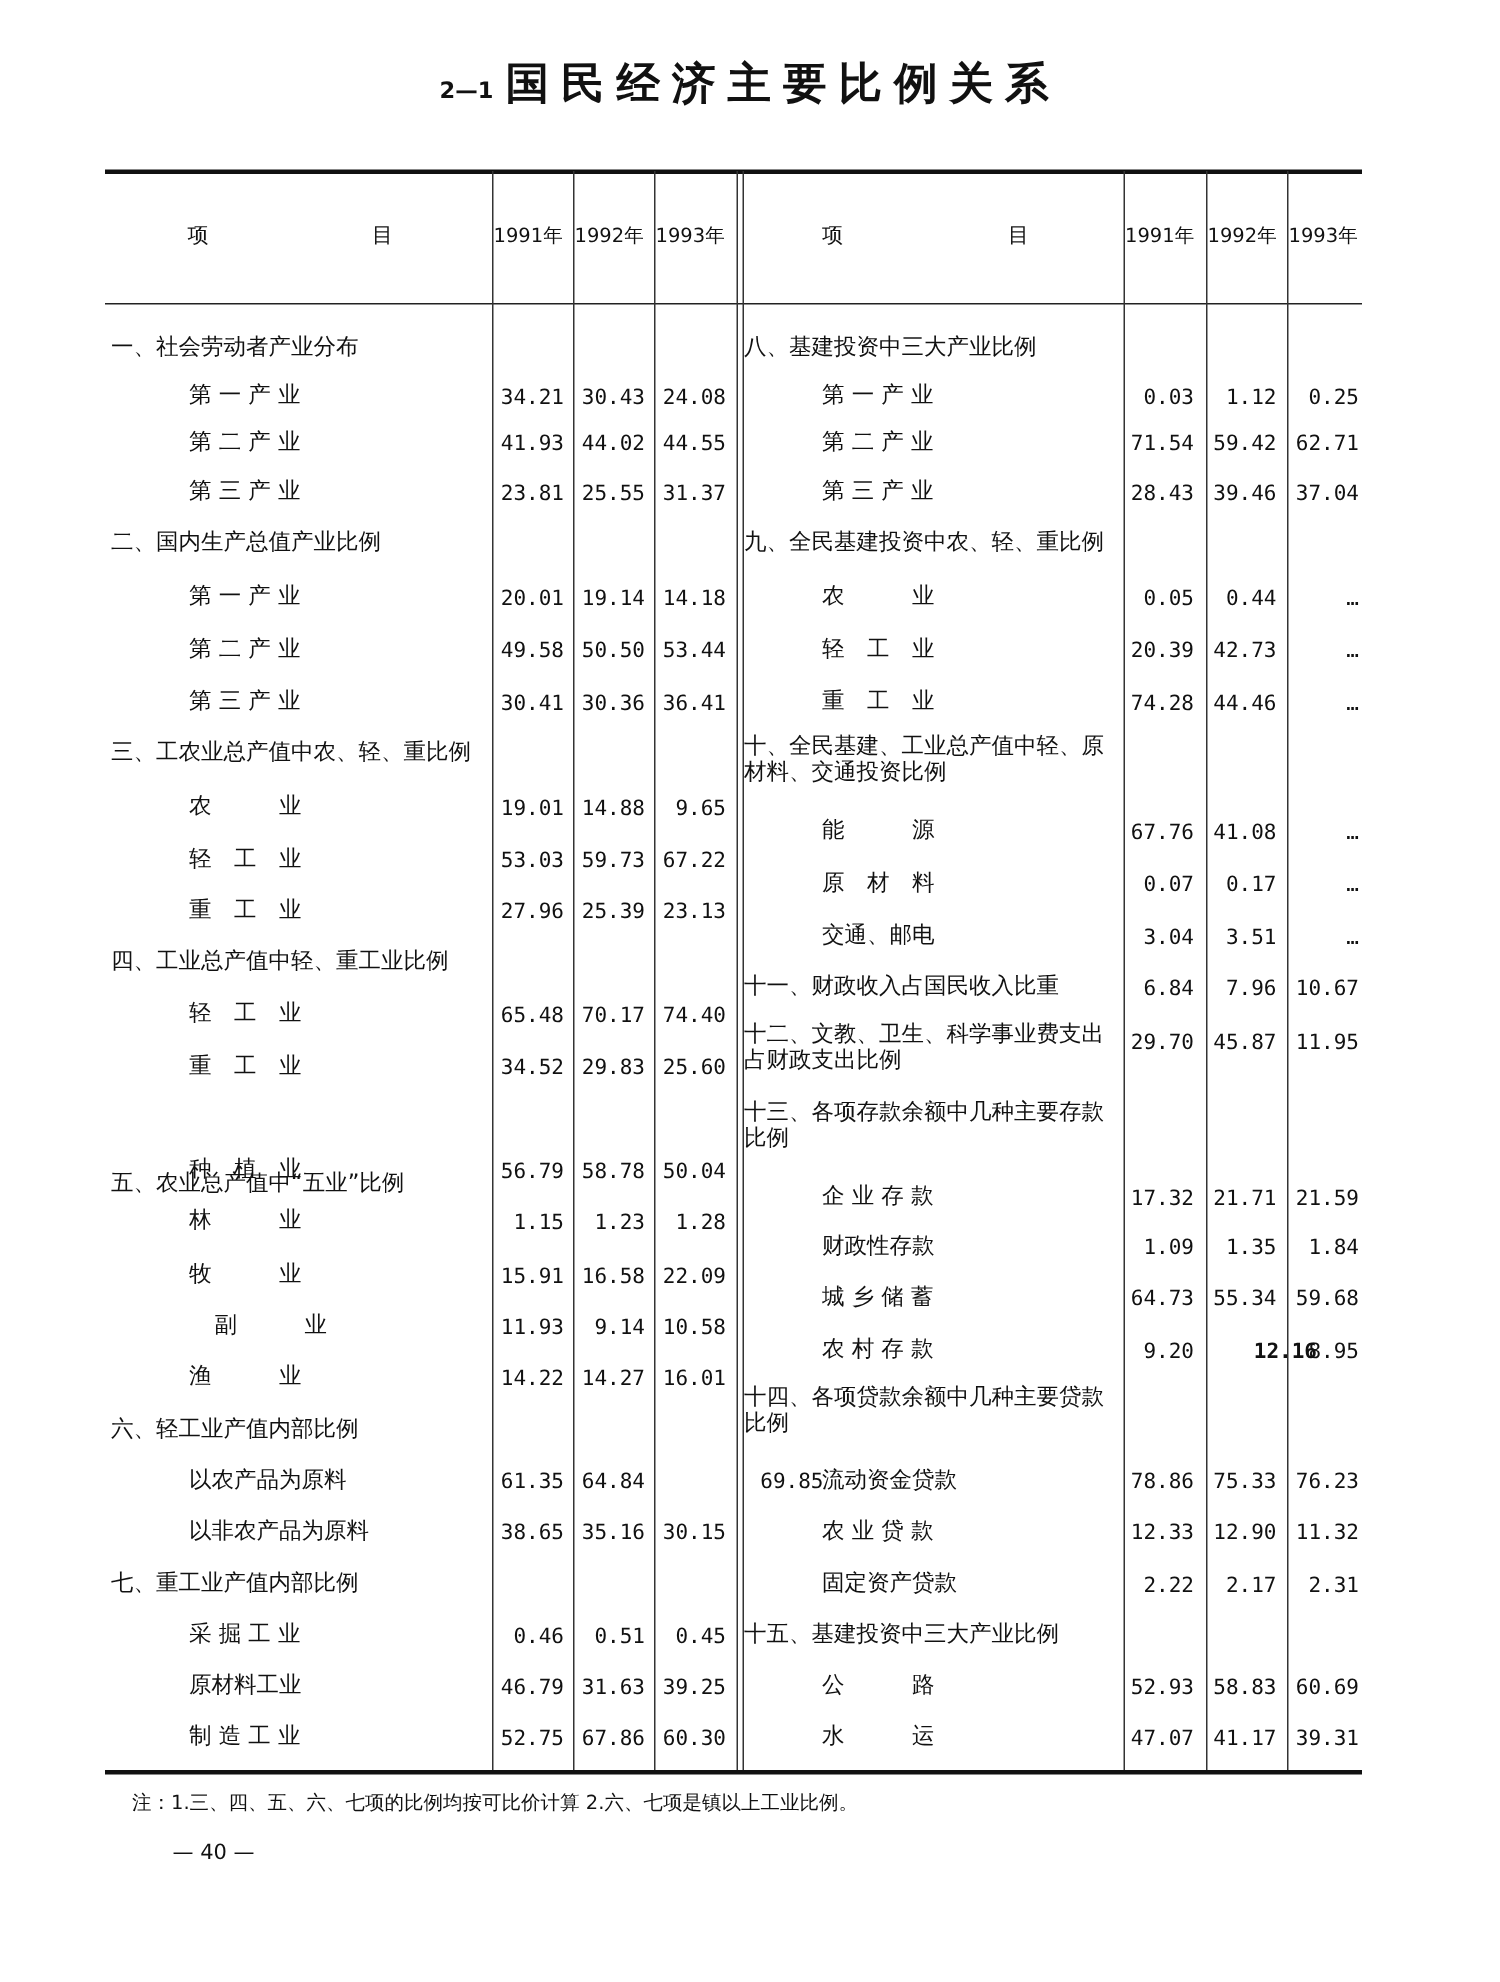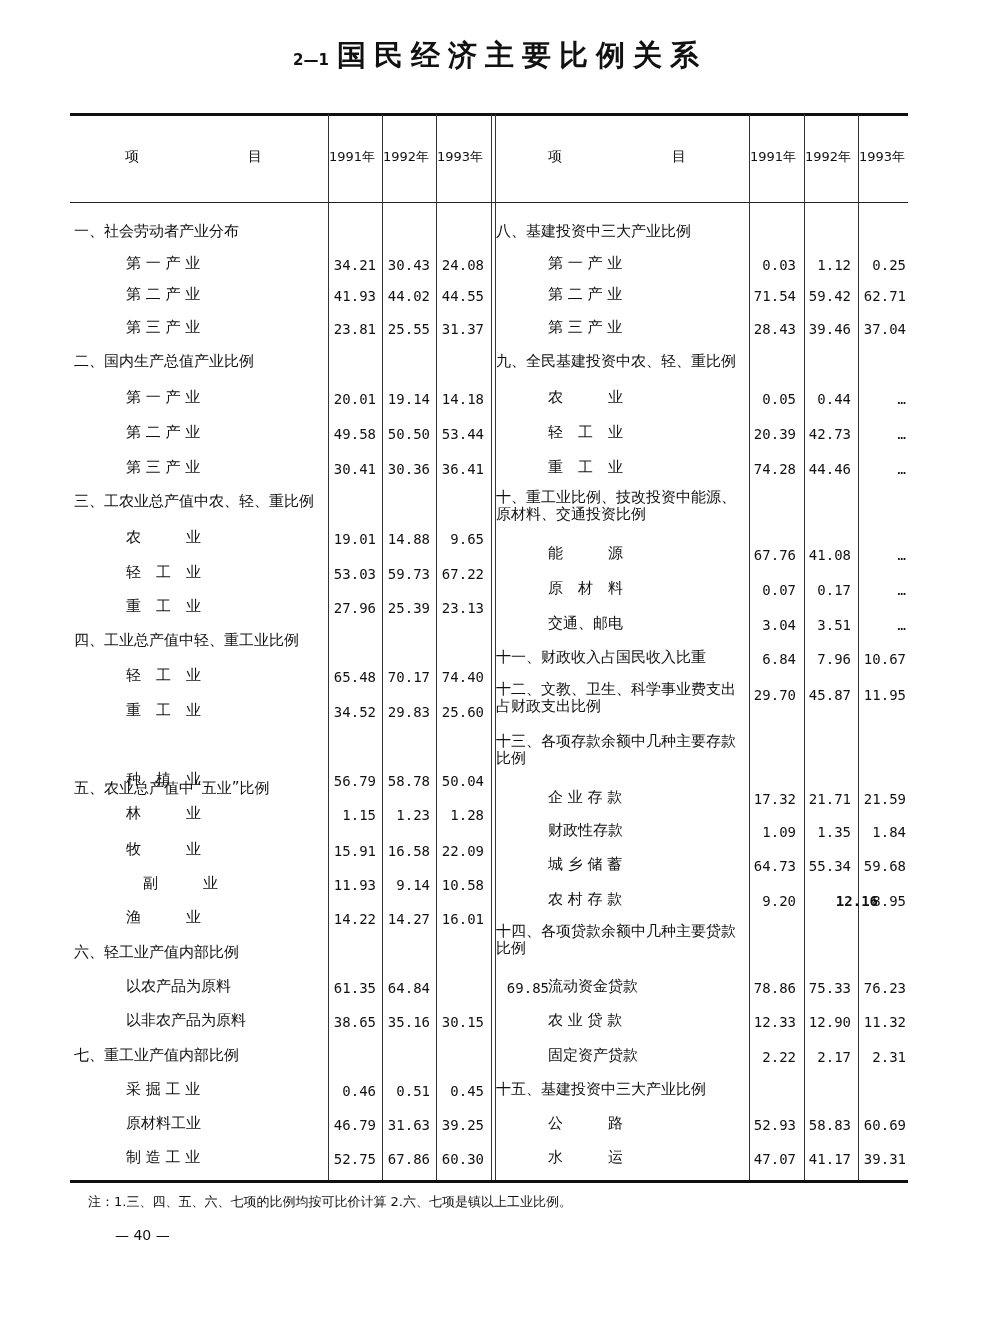--- a/index.html
+++ b/index.html
@@ -264,21 +264,21 @@
       <span class="val" style="left: 801px; top: 2px;">42.73</span>
       <span class="val" style="left: 856px; top: 2px;">…</span>
     </div>
     <div class="row" style="top: 458px; left: 0px;">
       <span class="lbl" style="left: 548px;">重　工　业</span>
       <span class="val" style="left: 746px; top: 2px;">74.28</span>
       <span class="val" style="left: 801px; top: 2px;">44.46</span>
       <span class="val" style="left: 856px; top: 2px;">…</span>
     </div>
     <div class="row" style="top: 492px; left: 0px;">
-      <span class="lbl two" style="left: 496px; width: 250px; top: -3px; text-indent: 0px;">十、重工业比例、技改投资中能源、原材料、交通投资比例</span>
+      <span class="lbl two" style="left: 496px; width: 250px; top: -3px; text-indent: 0px;">十、全民基建、工业总产值中轻、原材料、交通投资比例</span>
       <span class="val" style="left: 746px; top: 2px;"></span>
       <span class="val" style="left: 801px; top: 2px;"></span>
       <span class="val" style="left: 856px; top: 2px;"></span>
     </div>
     <div class="row" style="top: 544px; left: 0px;">
       <span class="lbl" style="left: 548px;">能　　　源</span>
       <span class="val" style="left: 746px; top: 2px;">67.76</span>
       <span class="val" style="left: 801px; top: 2px;">41.08</span>
       <span class="val" style="left: 856px; top: 2px;">…</span>
     </div>

